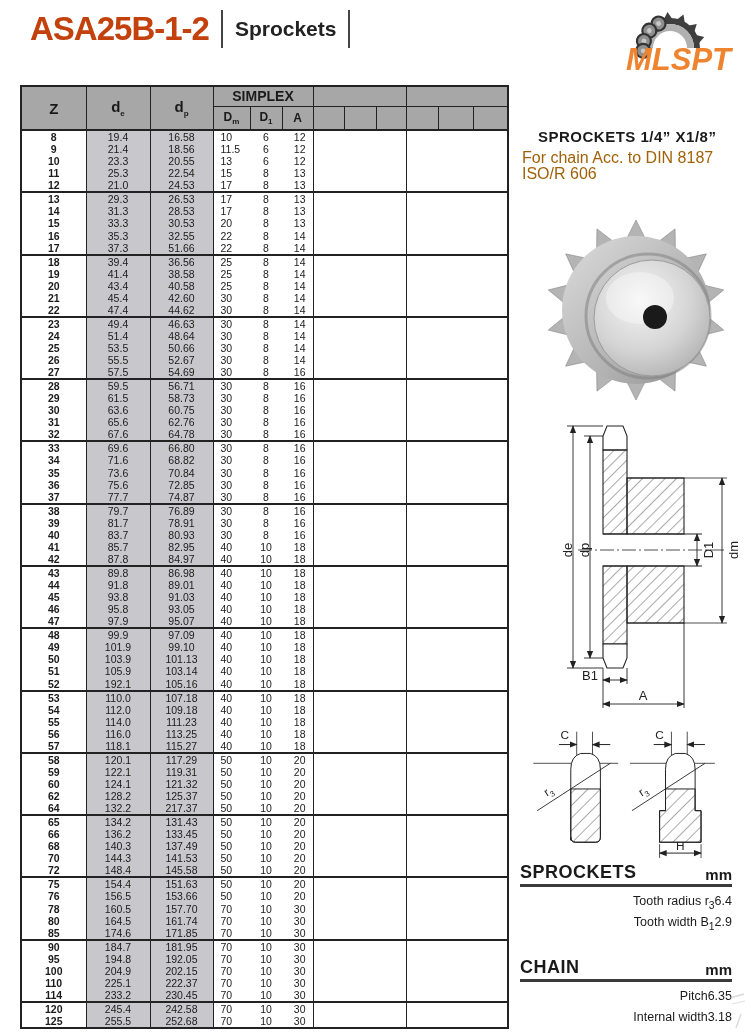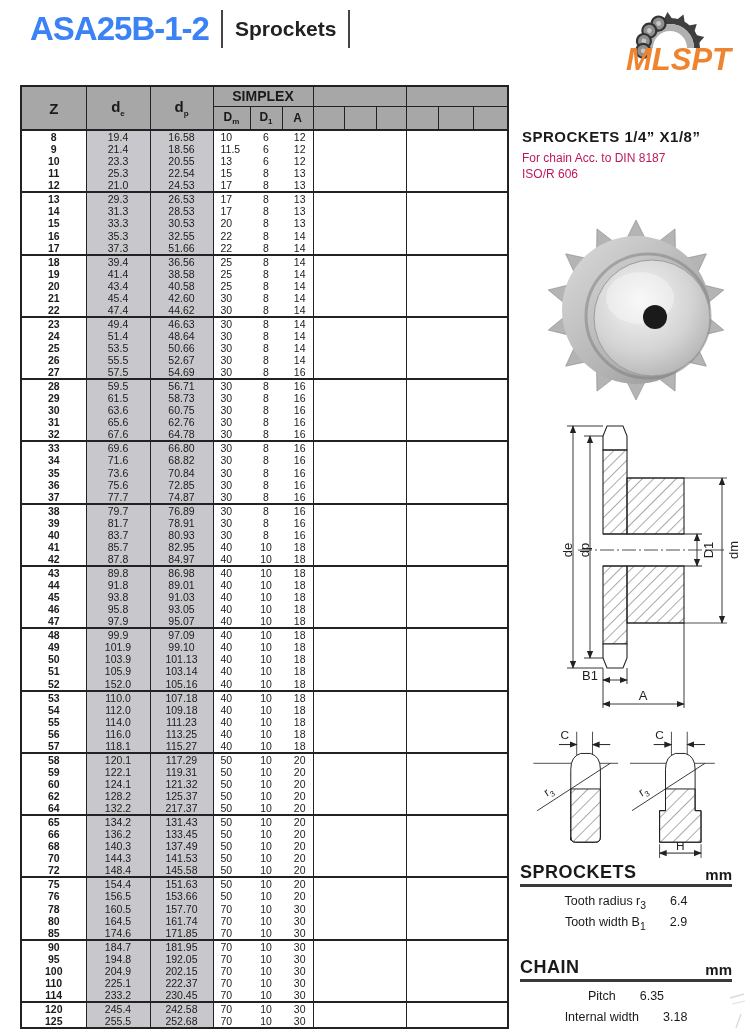--- a/index.html
+++ b/index.html
@@ -3,21 +3,21 @@
 <meta charset="utf-8">
 <style>
   * { margin:0; padding:0; box-sizing:border-box; }
   html,body { background:#fff; }
   .page {
     position:relative; width:750px; height:1036px; background:#fff;
     font-family:"Liberation Sans", sans-serif; color:#1a1a1a; overflow:hidden;
   }
   
   .title-bar { position:absolute; left:30px; top:10px; display:flex; align-items:center; }
-  .main-title { font-size:33px; font-weight:bold; letter-spacing:-1px; color:#3b82f6; }
+  .main-title { font-size:33px; font-weight:bold; letter-spacing:-1px; color:#c2410c; }
   .title-sep { width:2px; height:38px; background:#444; margin:0 12px; }
   .sub-title { font-size:21px; font-weight:bold; color:#222; }
   .title-sep2 { width:2px; height:38px; background:#444; margin:0 0 0 12px; }
   
   .logo { position:absolute; left:598px; top:2px; width:150px; height:72px; }
   
   .table-wrap { position:absolute; left:20px; top:85px; }
   table.main-table { border-collapse:collapse; table-layout:fixed; width:487px; border:2px solid #222; }
   table.main-table thead th { background:#a7a7a7; border:1px solid #222; font-weight:bold; }
   table.main-table thead { border-bottom:2px solid #222; }
@@ -29,33 +29,33 @@
   table.main-table td { font-size:10.5px; height:12.1px; vertical-align:middle; white-space:nowrap; overflow:hidden; }
   td.c-z  { font-weight:bold; text-align:center; border-right:1px solid #222; }
   td.c-de { background:#c8c8cc; text-align:center; border-right:1px solid #222; }
   td.c-dp { background:#c8c8cc; text-align:center; border-right:1px solid #222; }
   td.c-dm { text-align:left; padding-left:7px; }
   td.c-d1 { text-align:center; }
   td.c-a  { text-align:right; padding-right:7px; border-right:1px solid #222; }
   td.c-empty1 { border-right:1px solid #222; }
   
   .info-block { position:absolute; left:522px; top:128px; }
-  .info-heading { font-size:15px; font-weight:bold; letter-spacing:0.5px; margin-bottom:5px; }
-  .info-line { font-size:12px; line-height:16px; color:#be185d; }
+  .info-heading { font-size:15px; font-weight:bold; letter-spacing:0.5px; margin-bottom:5px;margin-left:16px; }
+  .info-line { font-size:16px; line-height:16px; color:#a16207; }
   .photo { position:absolute; left:548px; top:206px; width:180px; height:214px; }
   .section-drawing { position:absolute; left:512px; top:416px; width:235px; height:300px; }
   .tooth-drawing { position:absolute; left:512px; top:712px; width:235px; height:148px; }
   
   .specs { position:absolute; left:520px; top:862px; width:212px; }
   .spec-title-row { display:flex; justify-content:space-between; align-items:flex-end;
     border-bottom:3px solid #3a3a3a; padding-bottom:1px; }
   .spec-title { font-size:18px; font-weight:bold; letter-spacing:0.5px; }
   .spec-unit { font-size:15px; font-weight:bold;text-align:right; }
   .spec-rows { margin-top:6px; }
-  .spec-row { display:flex; justify-content:center; font-size:12.5px; line-height:16.5px;gap:24px; }
+  .spec-row { display:flex; justify-content:flex-end; font-size:12.5px; line-height:16.5px; }
   .chain-block { margin-top:22px; }
   .corner-mark { position:absolute; left:726px; top:990px; width:22px; height:40px; opacity:0.5; }
   svg text { font-family:"Liberation Sans", sans-serif; }
 </style>
 </head>
 <body>
 
 <div class="page">
 
   <div class="title-bar">
@@ -514,21 +514,21 @@
           <tr>
             <td class="c-z">51</td>
             <td class="c-de">105.9</td>
             <td class="c-dp">103.14</td>
             <td class="c-dm">40</td>
             <td class="c-d1">10</td>
             <td class="c-a">18</td>
           </tr>
           <tr>
             <td class="c-z">52</td>
-            <td class="c-de">152.0</td>
+            <td class="c-de">192.1</td>
             <td class="c-dp">105.16</td>
             <td class="c-dm">40</td>
             <td class="c-d1">10</td>
             <td class="c-a">18</td>
           </tr>
         </tbody>
         <tbody>
           <tr>
             <td class="c-z">53</td>
             <td class="c-de">110.0</td>

